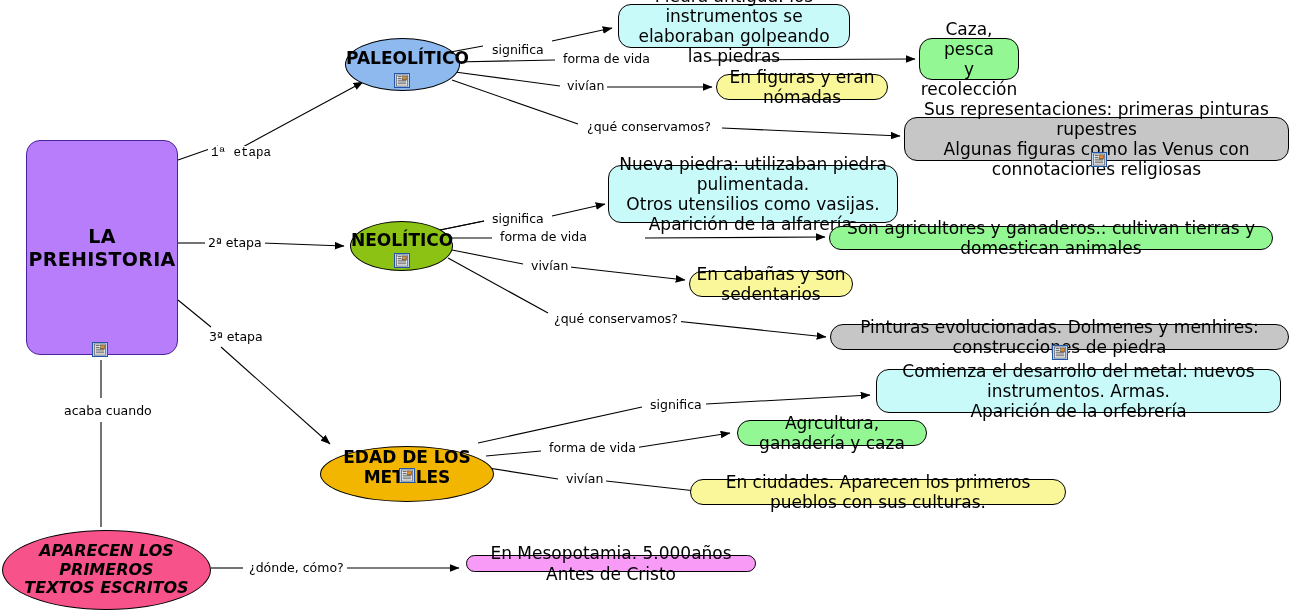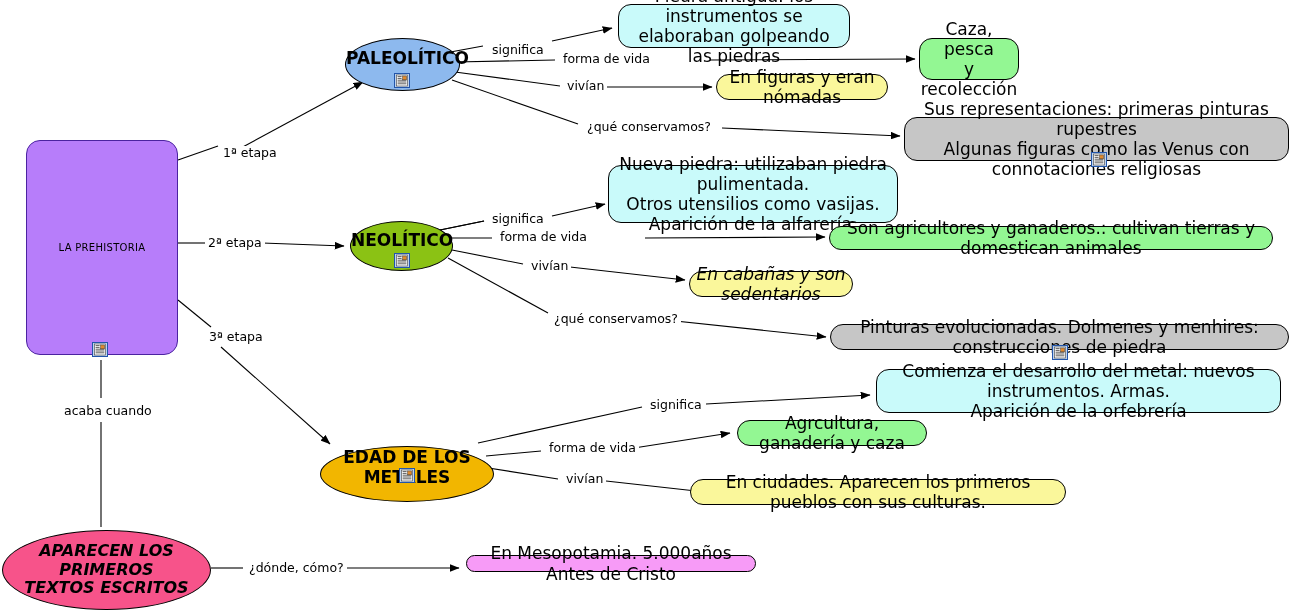--- a/index.html
+++ b/index.html
@@ -41,22 +41,22 @@
     width: 100%;
     white-space: pre-line;
     padding: 0 6px;
   }
 
   
   .root {
     background: #B77DFA;
     border: 1px solid #4B23A0;
     border-radius: 14px;
-    font-weight: normal;
-    font-size: 10px;
+    font-weight: bold;
+    font-size: 19px;
     letter-spacing: 0.3px;
   }
 
   
   .ellipse {
     border-radius: 50%;
     border: 1px solid #000000;
     font-weight: bold;
     font-size: 17px;
   }
@@ -176,21 +176,21 @@
     <rect x="8.5" y="3" width="4.2" height="4" fill="#E08A2E" stroke="#444444" stroke-width="0.5"></rect>
     <g stroke="#333333" stroke-width="0.8">
       <line x1="3.6" y1="3.6" x2="7.6" y2="3.6"></line>
       <line x1="3.6" y1="5.4" x2="7.6" y2="5.4"></line>
       <line x1="3.6" y1="7.2" x2="12.4" y2="7.2"></line>
       <line x1="3.6" y1="9" x2="12.4" y2="9"></line>
       <line x1="3.6" y1="10.8" x2="12.4" y2="10.8"></line>
     </g>
   </svg>
 
-  <div class="edge-label" style="left:220px; top:146px;">1ª etapa</div>
+  <div class="edge-label" style="left:208px; top:146px;font-family:Liberation Mono, monospace;">1ª etapa</div>
   <div class="edge-label" style="left:205px; top:236px;">2ª etapa</div>
   <div class="edge-label" style="left:206px; top:330px;">3ª etapa</div>
   <div class="edge-label" style="left:61px; top:404px;">acaba cuando</div>
 
   <div class="node ellipse blue" style="left:345px; top:38px; width:115px; height:53px;">
     <span class="txt" style="position:relative; top:-6px;">PALEOLÍTICO</span>
   </div>
   <svg class="doc-icon" style="left:394px; top:73px;" viewBox="0 0 16 17" xmlns="http://www.w3.org/2000/svg">
     <rect x="0.5" y="0.5" width="15" height="14" fill="#BFD4EE" stroke="#2255AA"></rect>
     <rect x="2.5" y="2" width="11" height="11" fill="#FFFFFF" stroke="#555555" stroke-width="0.7"></rect>
@@ -264,21 +264,21 @@
   <div class="node box cyan" style="left:608px; top:165px; width:290px; height:58px;">
     <span class="txt">Nueva piedra: utilizaban piedra pulimentada.
 Otros utensilios como vasijas.
 Aparición de la alfarería.</span>
   </div>
 
   <div class="node box green" style="left:829px; top:226px; width:444px; height:24px;">
     <span class="txt">Son agricultores y ganaderos.: cultivan tierras y domestican animales</span>
   </div>
 
-  <div class="node box yellow" style="left:689px; top:271px; width:164px; height:26px;font-style:italic;">
+  <div class="node box yellow" style="left:689px; top:271px; width:164px; height:26px;">
     <span class="txt">En cabañas y son sedentarios</span>
   </div>
 
   <div class="node box gray" style="left:830px; top:324px; width:459px; height:26px;">
     <span class="txt">Pinturas evolucionadas. Dolmenes y menhires: construcciones de piedra</span>
   </div>
   <svg class="doc-icon" style="left:1052px; top:345px;" viewBox="0 0 16 17" xmlns="http://www.w3.org/2000/svg">
     <rect x="0.5" y="0.5" width="15" height="14" fill="#BFD4EE" stroke="#2255AA"></rect>
     <rect x="2.5" y="2" width="11" height="11" fill="#FFFFFF" stroke="#555555" stroke-width="0.7"></rect>
     <rect x="8.5" y="3" width="4.2" height="4" fill="#E08A2E" stroke="#444444" stroke-width="0.5"></rect>

